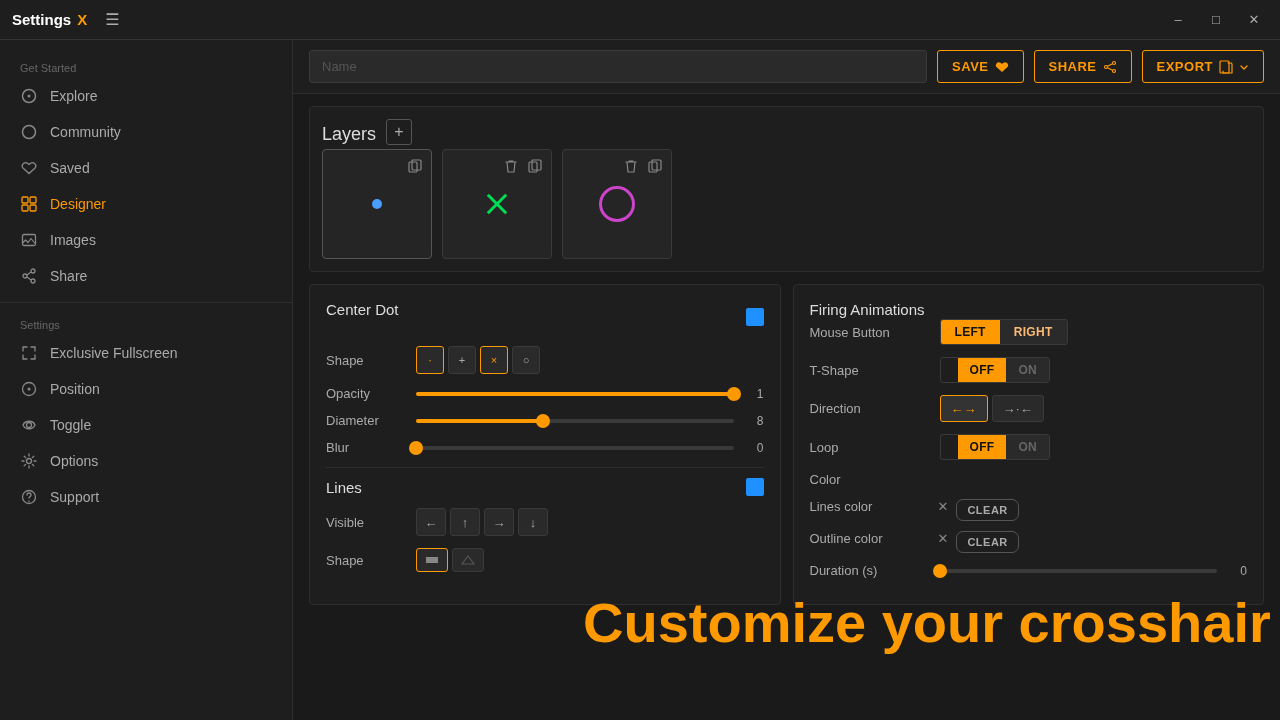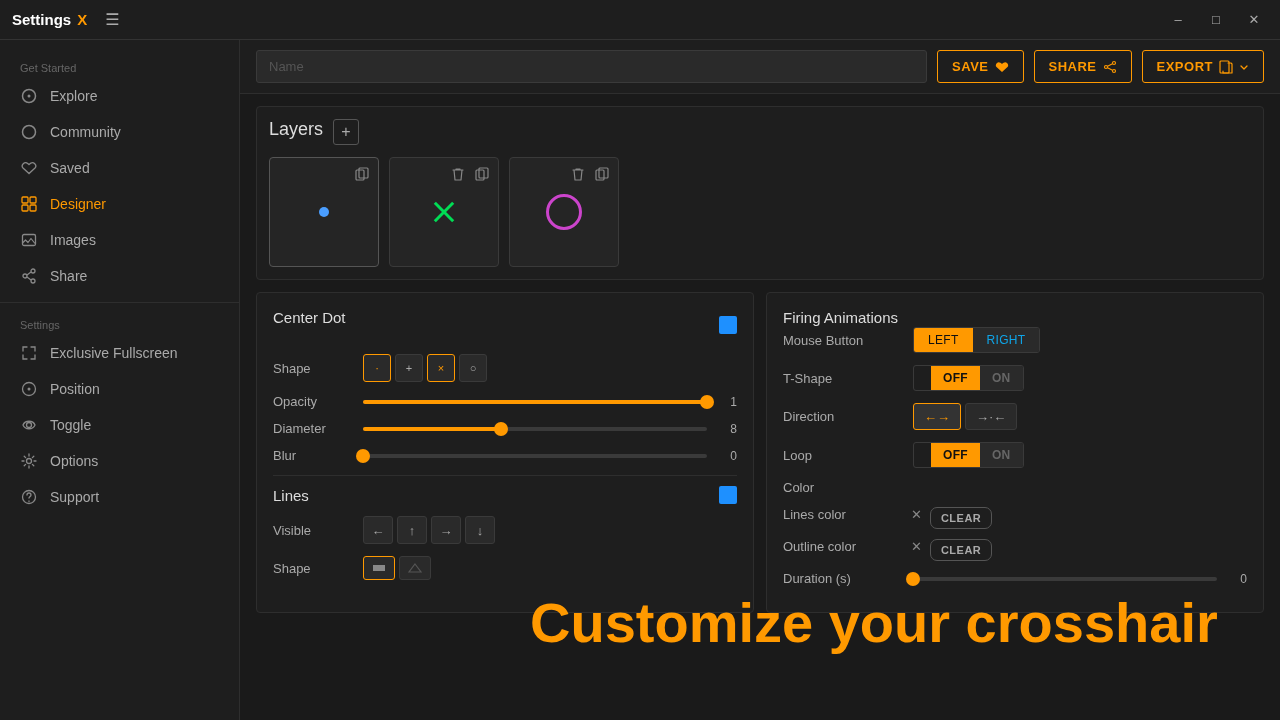--- a/index.html
+++ b/index.html
@@ -61,21 +61,21 @@
 
     
     .main-layout {
       display: flex;
       flex: 1;
       overflow: hidden;
     }
 
     
     .sidebar {
-      width: 240px;
+      width: 293px;
       background: #1e1e1e;
       border-right: 1px solid #2e2e2e;
       flex-shrink: 0;
       display: flex;
       flex-direction: column;
       padding: 16px 0;
     }
     .sidebar-section-label {
       font-size: 11px;
       color: #666;
@@ -161,23 +161,23 @@
     
     .layers-section {
       background: #1e1e1e;
       margin: 12px 16px;
       border: 1px solid #2e2e2e;
       border-radius: 4px;
       padding: 12px;
     }
     .layers-header {
       display: flex;
-      align-items: flex-start;
+      align-items: flex-end;
       gap: 10px;
-      margin-bottom: 12px;
+      margin-bottom: 4px;
     }
     .layers-title {
       font-size: 18px;
       color: #ddd;
       font-weight: 400;
     }
     .layers-add-btn {
       width: 26px;
       height: 26px;
       border: 1px solid #555;
@@ -398,32 +398,32 @@
     
     .mouse-group {
       display: flex;
       border: 1px solid #3a3a3a;
       border-radius: 3px;
       overflow: hidden;
     }
     .mouse-btn {
       padding: 5px 14px;
       font-size: 12px;
-      font-weight: 400;
+      font-weight: 700;
       cursor: pointer;
       border: none;
       letter-spacing: 0.3px;
     }
     .mouse-btn.active {
       background: #f90;
       color: #111;
     }
     .mouse-btn.inactive {
       background: #2a2a2a;
-      color: #0ea5e9;
+      color: #fdba74;
     }
 
     
     .color-row {
       display: flex;
       gap: 8px;
       margin-bottom: 10px;
     }
     .color-x {
       color: #888;

